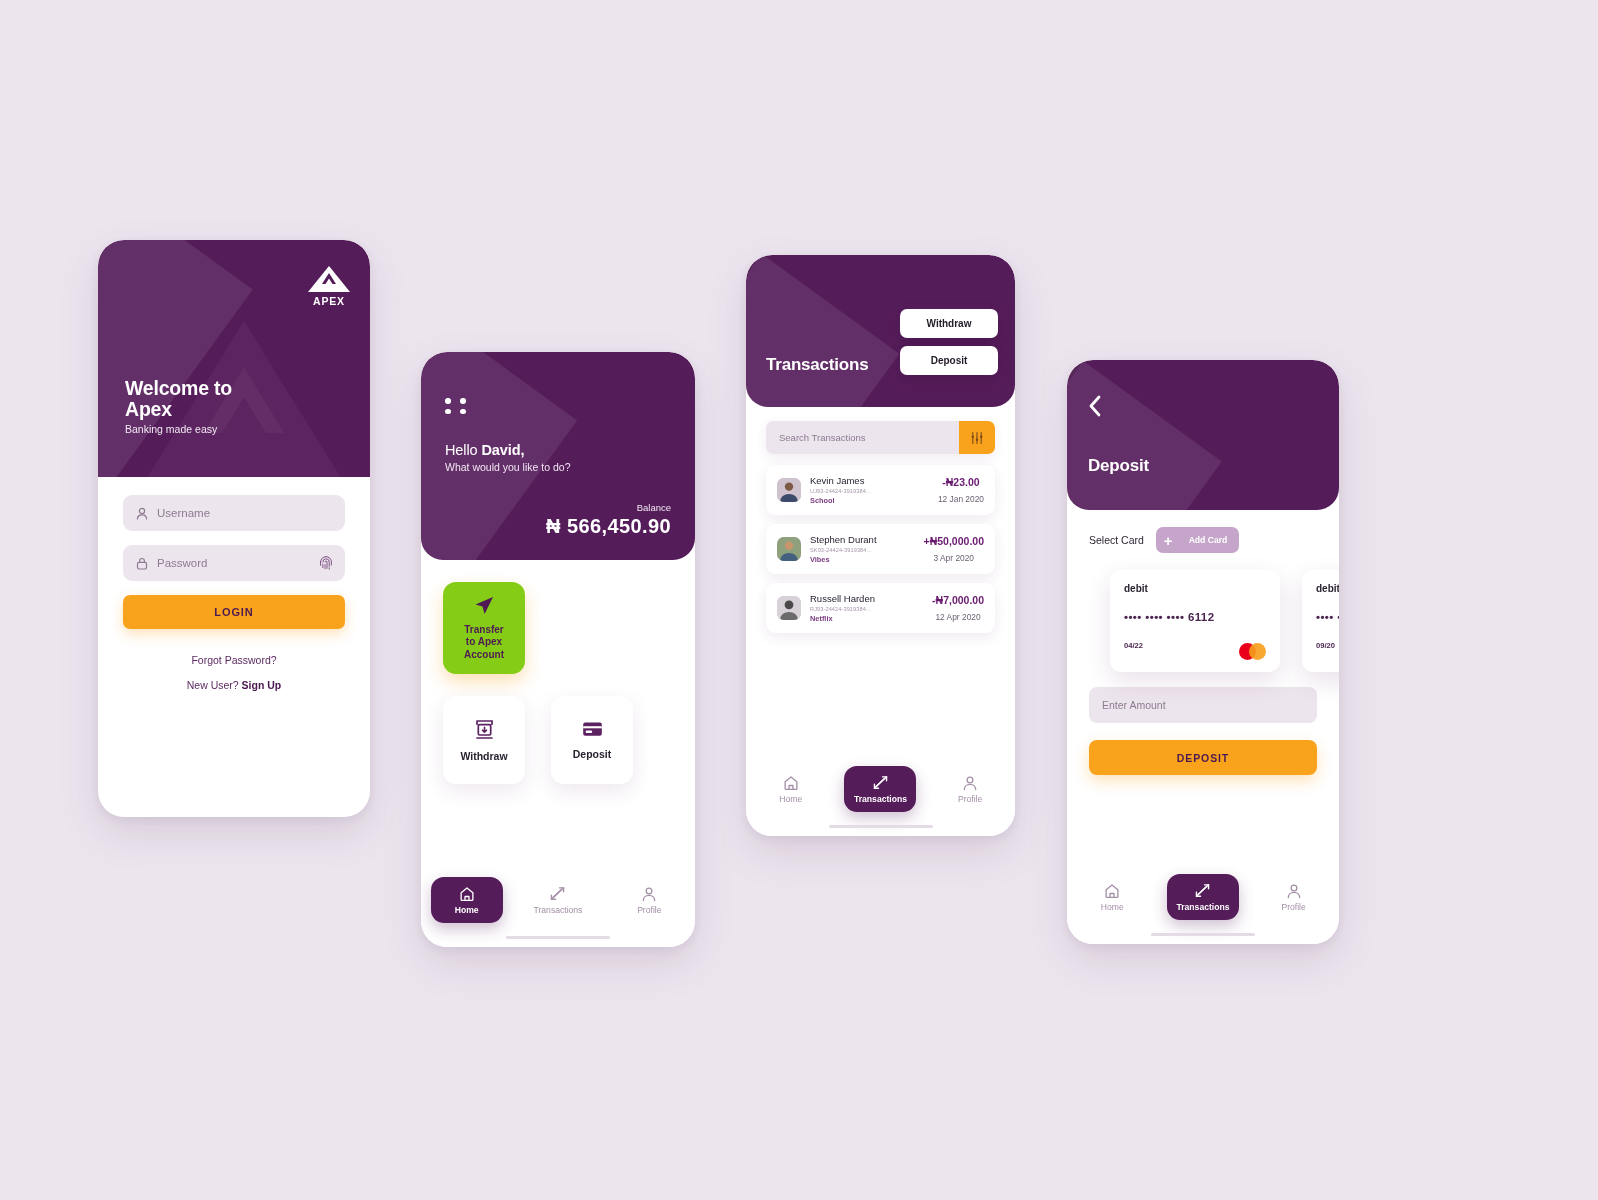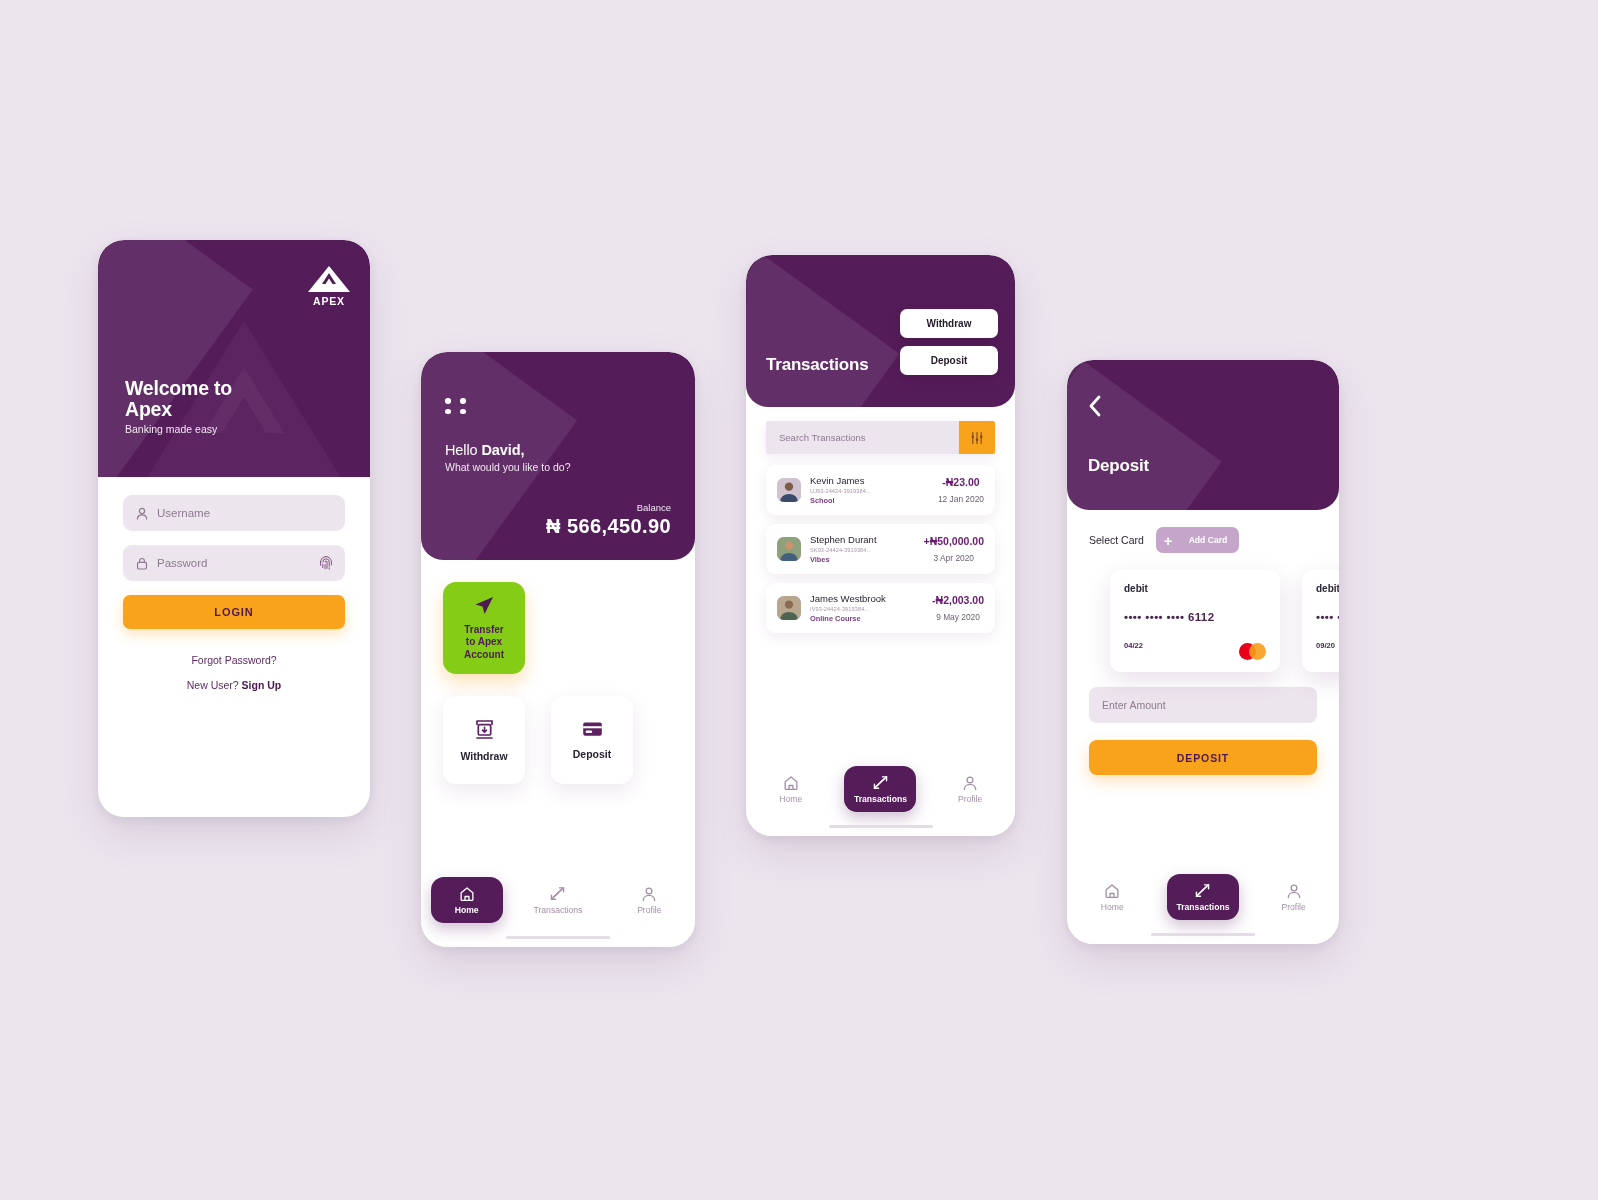--- a/index.html
+++ b/index.html
@@ -163,21 +163,21 @@
   .tx-hdr-btns { position: absolute; right: 17px; top: 54px; z-index: 4; }
   .pill {
     width: 98px; height: 29px; background: #fff; border-radius: 7px;
     display: flex; align-items: center; justify-content: center;
     font-size: 10px; font-weight: bold; color: #231b28;
     margin-bottom: 8px; cursor: pointer;
     box-shadow: 0 5px 14px rgba(40,10,45,0.18);
   }
   .tx-body { padding: 14px 20px 0 20px; }
   .searchbar {
-    display: flex; height: 33px; border-radius: 2px; overflow: hidden;
+    display: flex; height: 33px; border-radius: 7px; overflow: hidden;
     box-shadow: 0 4px 12px rgba(84,27,88,0.08);
   }
   .searchbar .si {
     flex: 1; background: #ece5ee; display: flex; align-items: center;
     padding-left: 13px; font-size: 9.5px; color: #8d7a90;
   }
   .searchbar .fb {
     width: 36px; background: #f9a21b; display: flex;
     align-items: center; justify-content: center; cursor: pointer;
   }
@@ -462,39 +462,39 @@
             <div class="tx-name">Stephen Durant</div>
             <div class="tx-ref">SK93-24424-3919384...</div>
             <div class="tx-cat">Vibes</div>
           </div>
           <div class="tx-right">
             <div class="tx-amt">+₦50,000.00</div>
             <div class="tx-date">3 Apr 2020</div>
           </div>
         </div>
 
-
         <div class="tx-row">
           <div class="avatar">
             <svg class="face" viewBox="0 0 24 24">
-              <rect width="24" height="24" fill="#b9a68f"></rect>
-              <circle cx="12" cy="8.6" r="4.2" fill="#8a6a50"></circle>
-              <path d="M3.2 24c0-5.2 3.9-8 8.8-8s8.8 2.8 8.8 8z" fill="#4e6450"></path>
+              <rect width="24" height="24" fill="#d8d2d8"></rect>
+              <circle cx="12" cy="8.8" r="4.4" fill="#4a4a4a"></circle>
+              <path d="M3.2 24c0-5.2 3.9-8 8.8-8s8.8 2.8 8.8 8z" fill="#6b6b6b"></path>
             </svg>
           </div>
           <div class="tx-mid">
-            <div class="tx-name">James Westbrook</div>
-            <div class="tx-ref">IV93-24424-3919384...</div>
-            <div class="tx-cat">Online Course</div>
+            <div class="tx-name">Russell Harden</div>
+            <div class="tx-ref">RJ93-24424-3919384...</div>
+            <div class="tx-cat">Netflix</div>
           </div>
           <div class="tx-right">
-            <div class="tx-amt">-₦2,003.00</div>
-            <div class="tx-date">9 May 2020</div>
-          </div>
-        </div>
+            <div class="tx-amt">-₦7,000.00</div>
+            <div class="tx-date">12 Apr 2020</div>
+          </div>
+        </div>
+
 
       </div>
     </div>
 
     <div class="bottomnav">
       <div class="nav-item">
         <svg width="16" height="16" viewBox="0 0 18 18">
           <path d="M2.4 7.6 9 2.3l6.6 5.3v7.6a1 1 0 0 1-1 1H3.4a1 1 0 0 1-1-1z" fill="none" stroke="#a48fa7" stroke-width="1.5" stroke-linejoin="round"></path>
           <path d="M6.8 16.2v-4.4h4.4v4.4" fill="none" stroke="#a48fa7" stroke-width="1.5" stroke-linejoin="round"></path>
         </svg>

